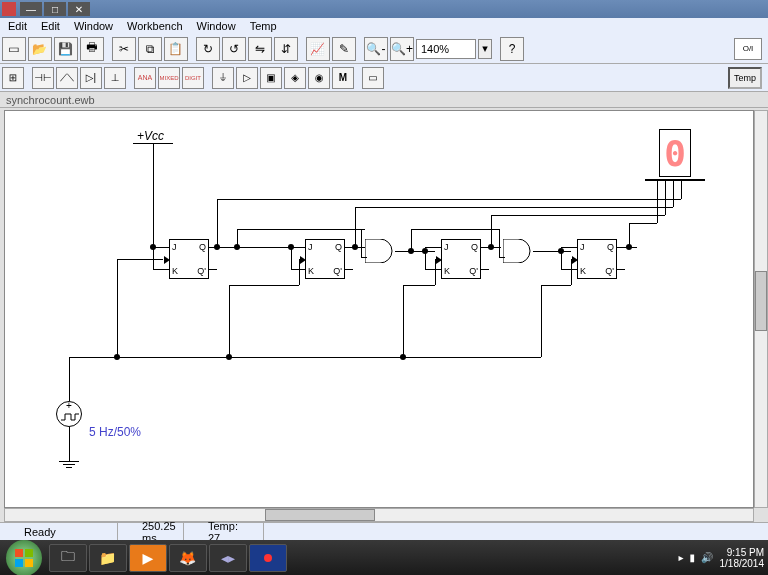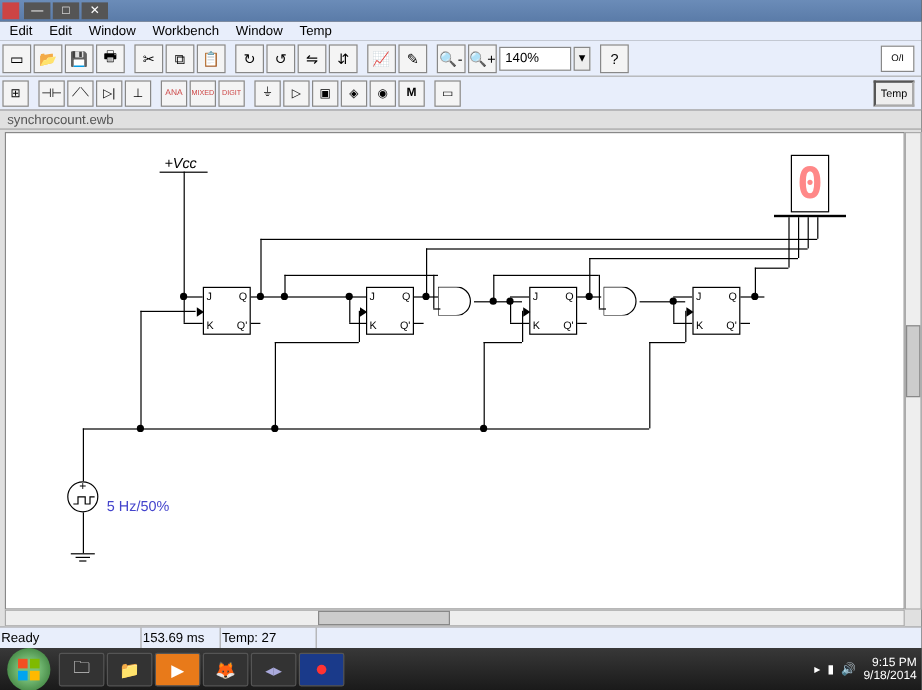--- a/index.html
+++ b/index.html
@@ -21,21 +21,21 @@
 .pause-btn { width:34px; height:22px; border:2px inset #aaa; background:#eee; font-size:9px; display:flex; align-items:center; justify-content:center; cursor:pointer; margin-left:auto; margin-right:4px; }
 .switch-box { width:28px; height:22px; border:1px solid #888; background:#fff; margin-left:auto; margin-right:4px; display:flex; align-items:center; justify-content:center; }
 .filetab { height:16px; background:#e0e0e0; padding:0 6px; font-size:11px; display:flex; align-items:center; color:#555; border-bottom:1px solid #aaa; }
 .canvas-wrap { position:relative; height:414px; background:#e0e0e0; }
 .canvas { position:absolute; left:4px; top:2px; right:14px; bottom:14px; background:#fff; border:1px solid #888; overflow:hidden; }
 .hscroll { position:absolute; left:4px; right:14px; bottom:0; height:14px; background:#eee; border:1px solid #aaa; }
 .hscroll-thumb { position:absolute; left:260px; width:110px; top:0; bottom:0; background:#ccc; border:1px solid #888; }
 .vscroll { position:absolute; right:0; top:2px; bottom:14px; width:14px; background:#eee; border:1px solid #aaa; }
 .vscroll-thumb { position:absolute; top:160px; height:60px; left:0; right:0; background:#ccc; border:1px solid #888; }
 .statusbar { height:18px; background:#e8eefb; border-top:1px solid #aaa; display:flex; align-items:center; font-size:11px; }
-.status-cell { padding:0 1px; border-right:1px solid #aaa; height:100%; display:flex; align-items:center; }
+.status-cell { padding:0 24px; border-right:1px solid #aaa; height:100%; display:flex; align-items:center; }
 .taskbar { position:absolute; bottom:0; left:0; right:0; height:35px; background:linear-gradient(#383838,#1a1a1a); display:flex; align-items:center; }
 .start-orb { width:36px; height:36px; border-radius:50%; background:radial-gradient(#7ac17a 30%,#2a6a2a); margin:0 6px; cursor:pointer; display:flex; align-items:center; justify-content:center; }
 .task-icon { width:38px; height:28px; margin:0 1px; background:#333; border:1px solid #555; border-radius:2px; display:flex; align-items:center; justify-content:center; color:#fff; font-size:14px; cursor:pointer; }
 .tray { margin-left:auto; display:flex; align-items:center; color:#fff; font-size:10px; padding-right:4px; gap:6px; }
 .clock { text-align:right; line-height:11px; font-size:10px; }
 
 .node { position:absolute; width:6px; height:6px; background:#000; border-radius:50%; transform:translate(-3px,-3px); }
 .wire-h { position:absolute; height:1px; background:#000; }
 .wire-v { position:absolute; width:1px; background:#000; }
 .ff { position:absolute; width:40px; height:40px; border:1px solid #000; background:#fff; }
@@ -260,39 +260,39 @@
     <div class="wire-h" style="left:536px;top:174px;width:30px"></div>
     <div class="wire-v" style="left:566px;top:148px;height:26px"></div>
 
     <div class="wire-v" style="left:64px;top:246px;height:44px"></div>
     <div class="src-circle" style="left:51px;top:290px">
       <span style="position:absolute;left:9px;top:-2px;font-size:10px">+</span>
       <svg style="position:absolute;left:4px;top:10px" width="18" height="10">
           <path d="M0 8 L4 8 L4 2 L10 2 L10 8 L14 8 L14 2 L18 2" fill="none" stroke="#000"></path>
         </svg>
     </div>
-    <div class="label clk-label" style="left:84px;top:304px">5 Hz/50%</div>
+    <div class="label clk-label" style="left:84px;top:314px">5 Hz/50%</div>
     <div class="wire-v" style="left:64px;top:316px;height:34px"></div>
     <div class="gnd" style="left:54px;top:350px">
       <div class="l1"></div>
         <div class="l2"></div>
         <div class="l3"></div>
     </div>
   </div>
   <div class="vscroll">
       <div class="vscroll-thumb"></div>
     </div>
   <div class="hscroll">
       <div class="hscroll-thumb"></div>
     </div>
 </div>
 
 <div class="statusbar">
   <div class="status-cell" style="width:118px">Ready</div>
-  <div class="status-cell" style="width:66px">153.69 ms</div>
+  <div class="status-cell" style="width:66px">250.25 ms</div>
   <div class="status-cell" style="width:80px">Temp:  27</div>
   <div class="status-cell" style="flex:1;border-right:none"></div>
 </div>
 
 <div class="taskbar">
   <div class="start-orb">
     <svg width="20" height="20" viewBox="0 0 20 20">
         <rect x="1" y="1" width="8" height="8" fill="#f25022"></rect>
         <rect x="11" y="1" width="8" height="8" fill="#7fba00"></rect>
         <rect x="1" y="11" width="8" height="8" fill="#00a4ef"></rect>
@@ -306,16 +306,16 @@
   <div class="task-icon" style="color:#aad">◂▸</div>
   <div class="task-icon" style="background:#1a3a8a">
       <span style="width:8px;height:8px;background:#f33;border-radius:50%;display:inline-block"></span>
     </div>
   <div class="tray">
     <span>▸</span>
     <span>▮</span>
     <span>🔊</span>
     <div class="clock">
       <div>9:15 PM</div>
-      <div>9/18/2014</div>
+      <div>1/18/2014</div>
     </div>
   </div>
 </div>
 
 </body></html>

